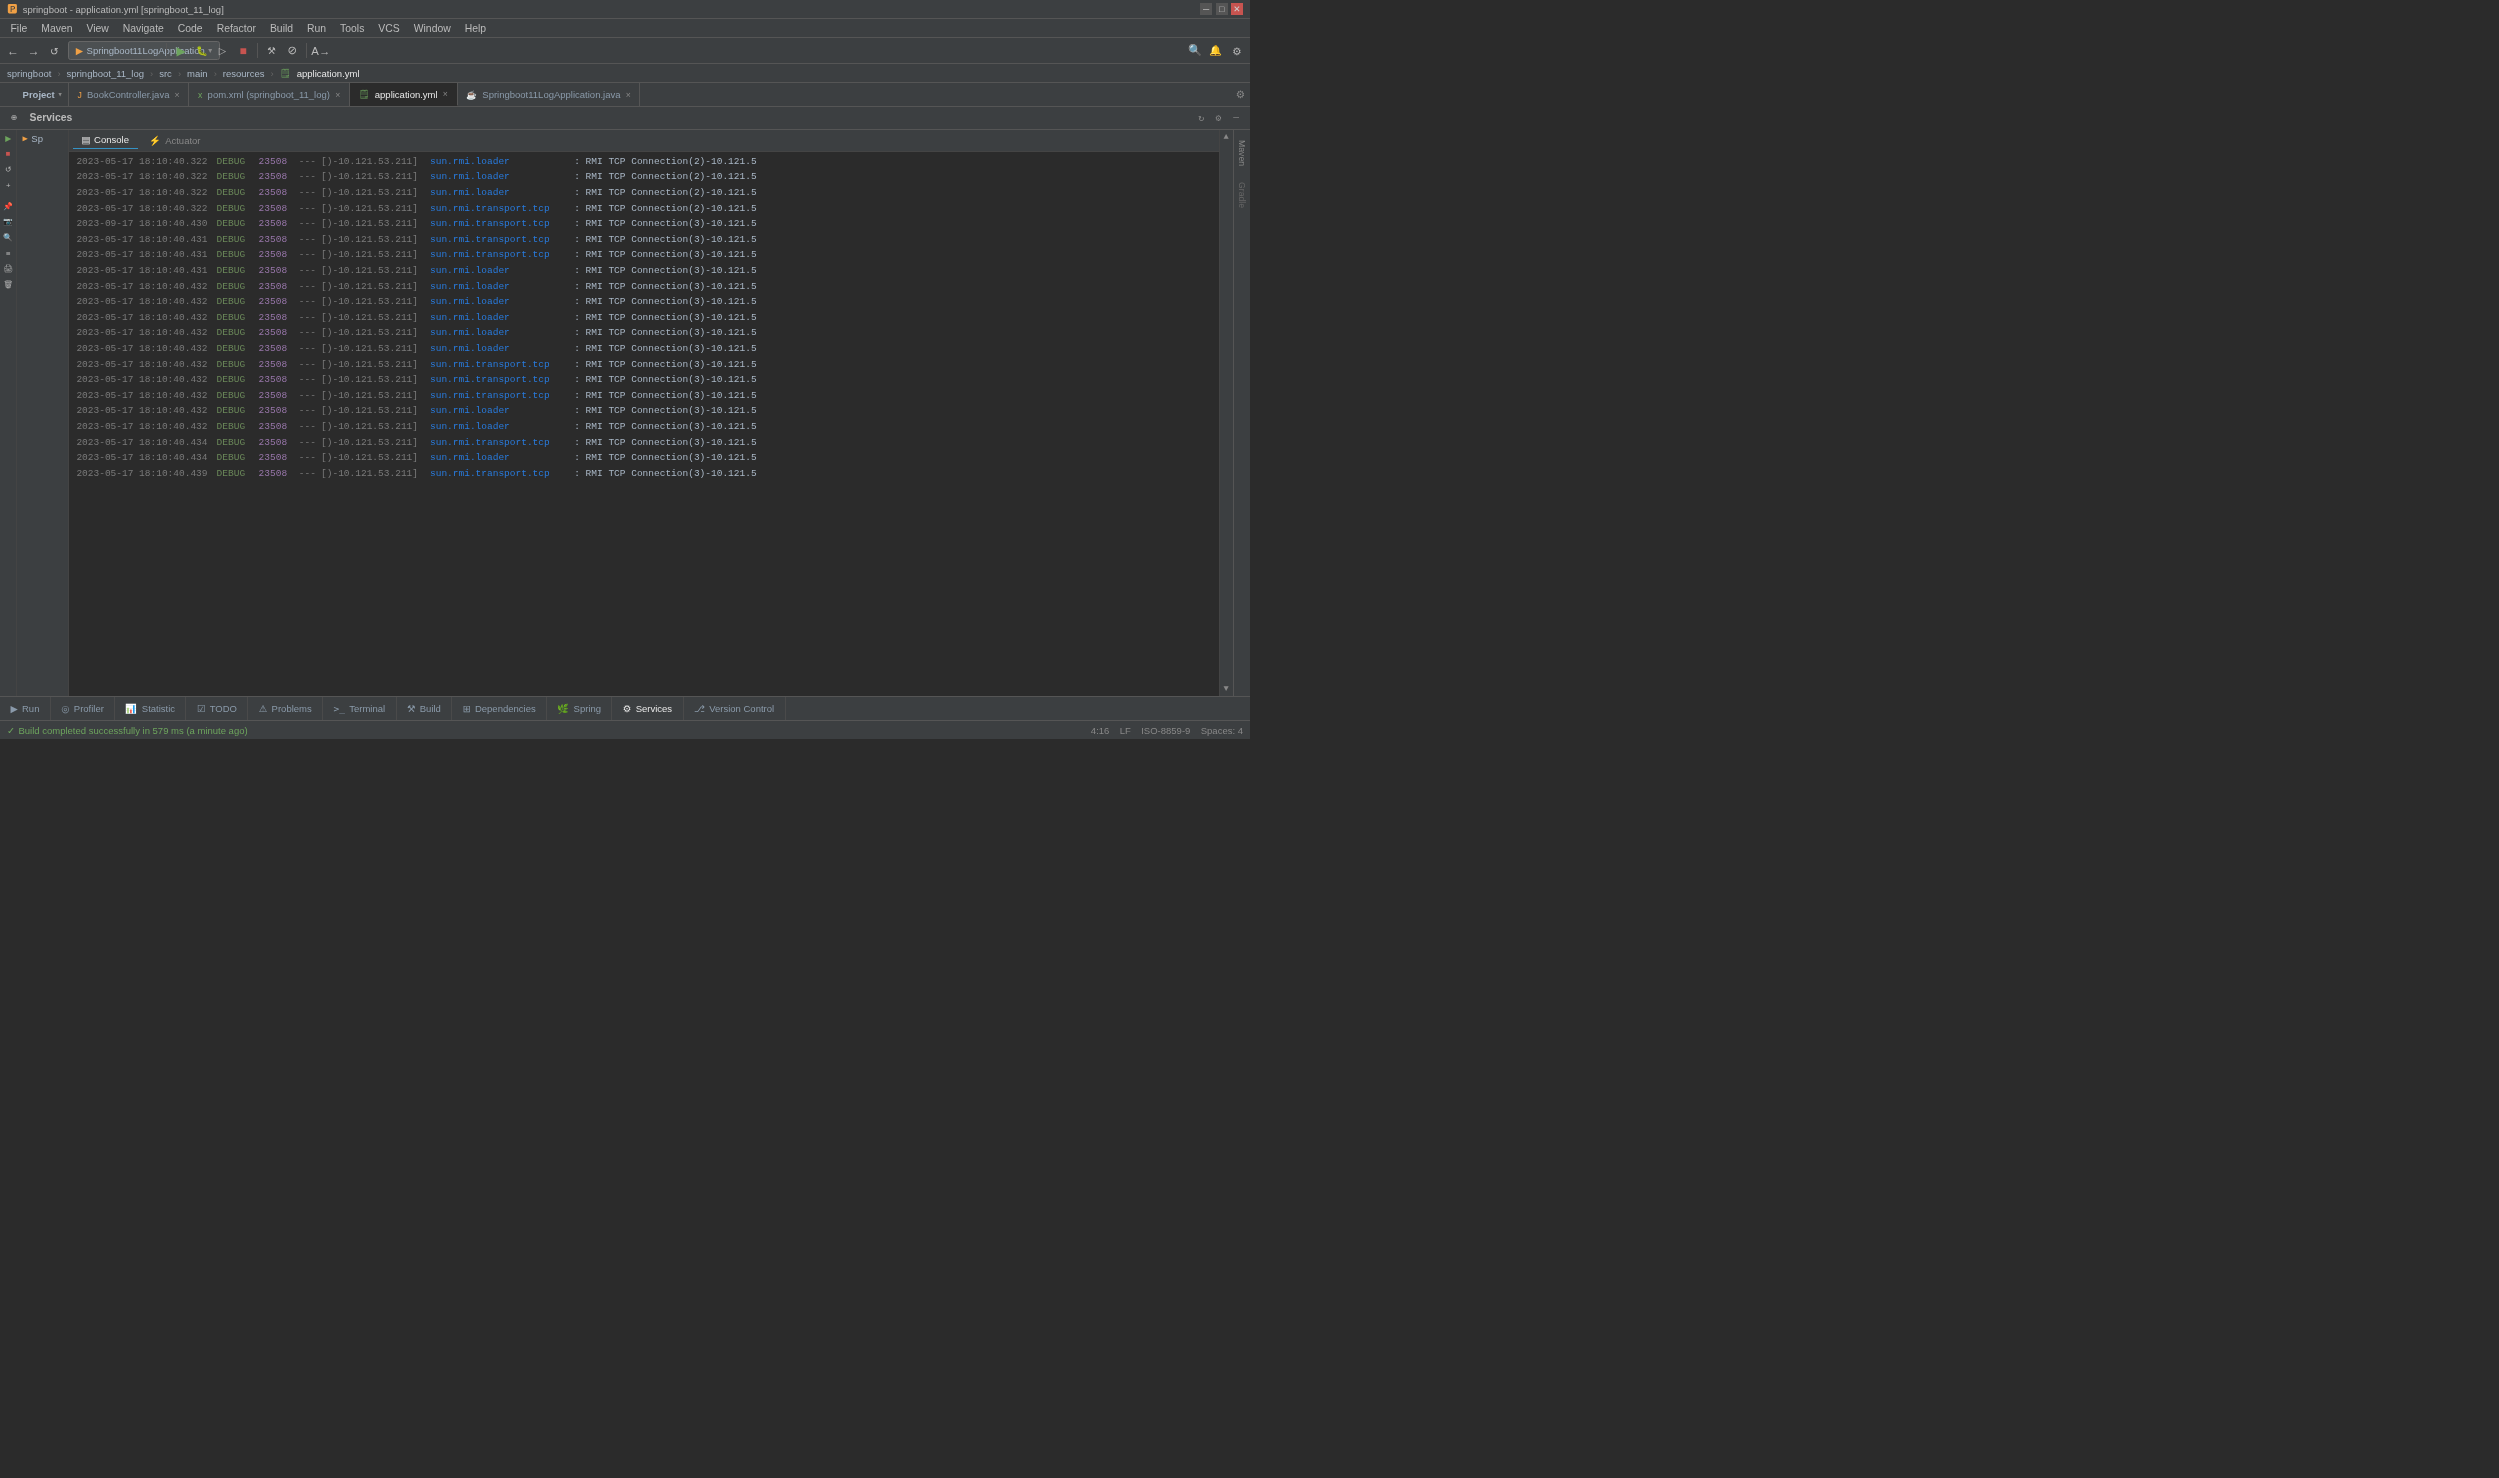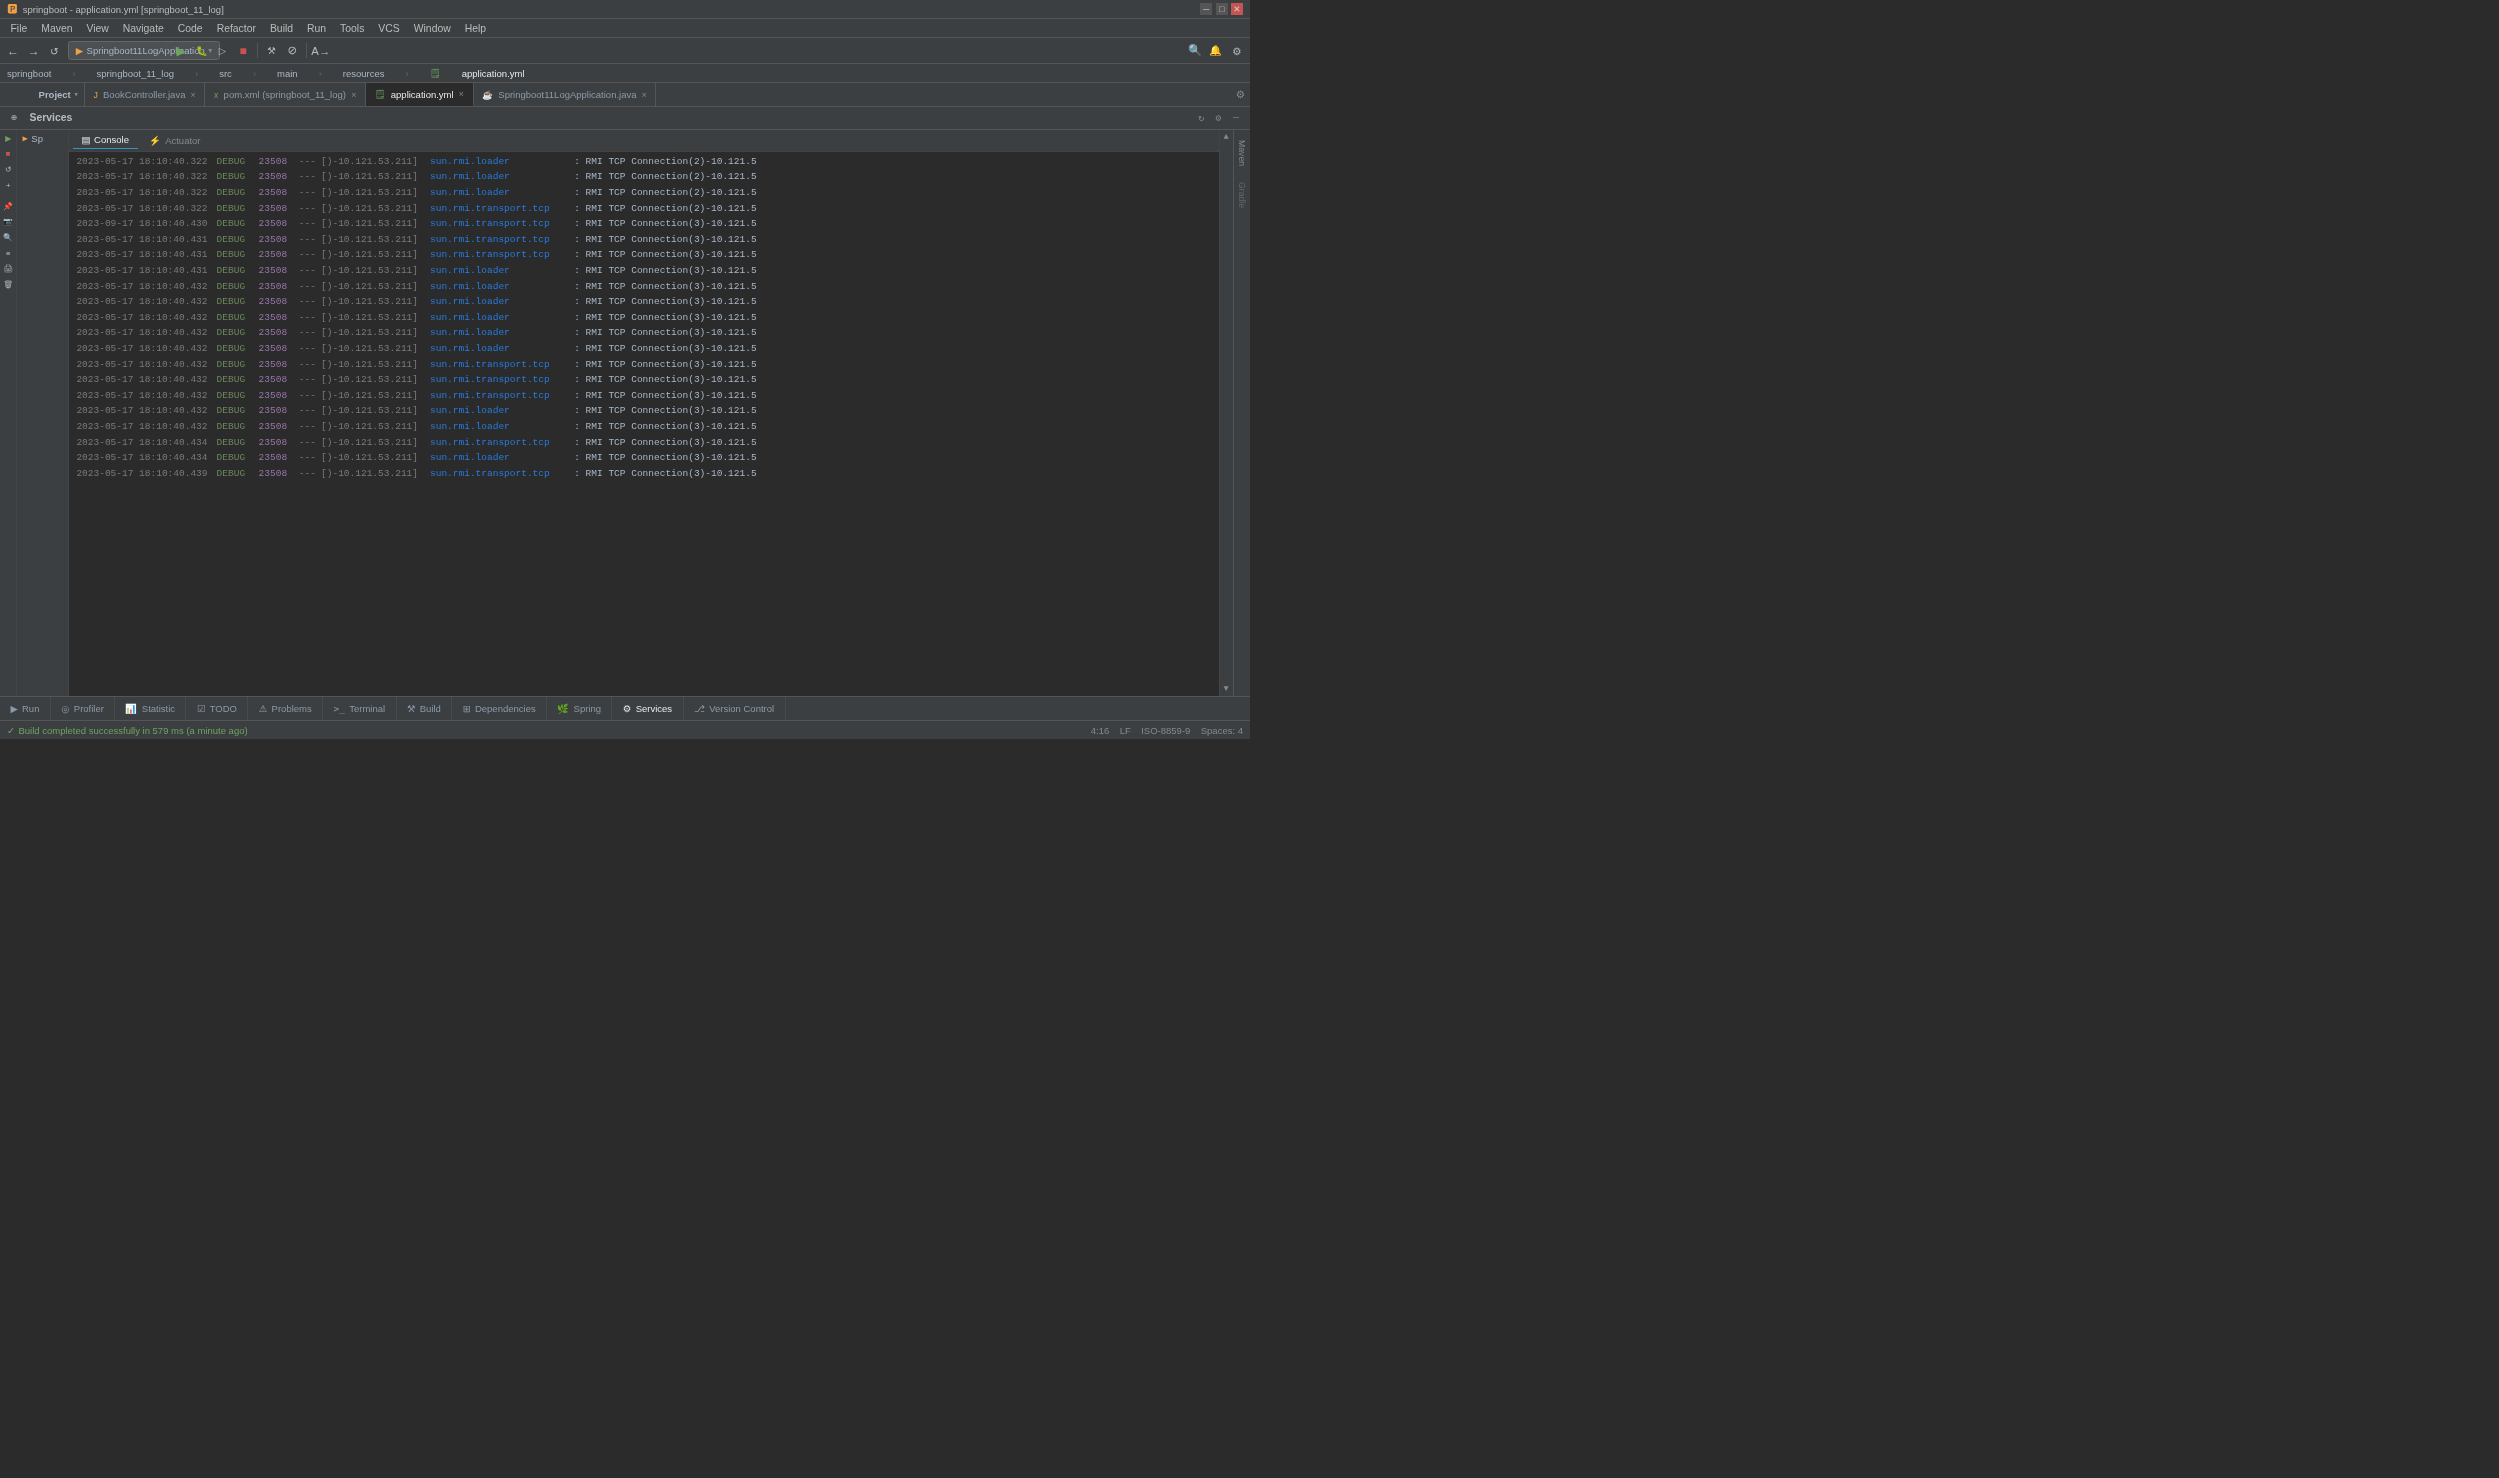--- a/index.html
+++ b/index.html
@@ -105,35 +105,34 @@
     .breadcrumb {
       background: #3c3f41;
       height: 19px;
       display: flex;
       align-items: center;
       padding: 0 7px;
       border-bottom: 0.9px solid #555;
       font-family: Arial, sans-serif;
       font-size: 9.5px;
       color: #a9b7c6;
-      gap: 21px;
+      gap: 6px;
     }
     .breadcrumb-sep { color: #666; }
     .breadcrumb-item { cursor: pointer; color: #a9b7c6; }
     .breadcrumb-current { color: #e8e8e8; }
 
     
     .tab-bar {
       background: #3c3f41;
       height: 24px;
       display: flex;
       align-items: flex-end;
       border-bottom: 1.7px solid #555;
       overflow: hidden;
-      padding-left: 16px;
     }
     .tab {
       height: 22.6px;
       padding: 0 8.7px;
       display: flex;
       align-items: center;
       gap: 5.2px;
       font-family: Arial, sans-serif;
       font-size: 9.5px;
       color: #8a9aaa;

